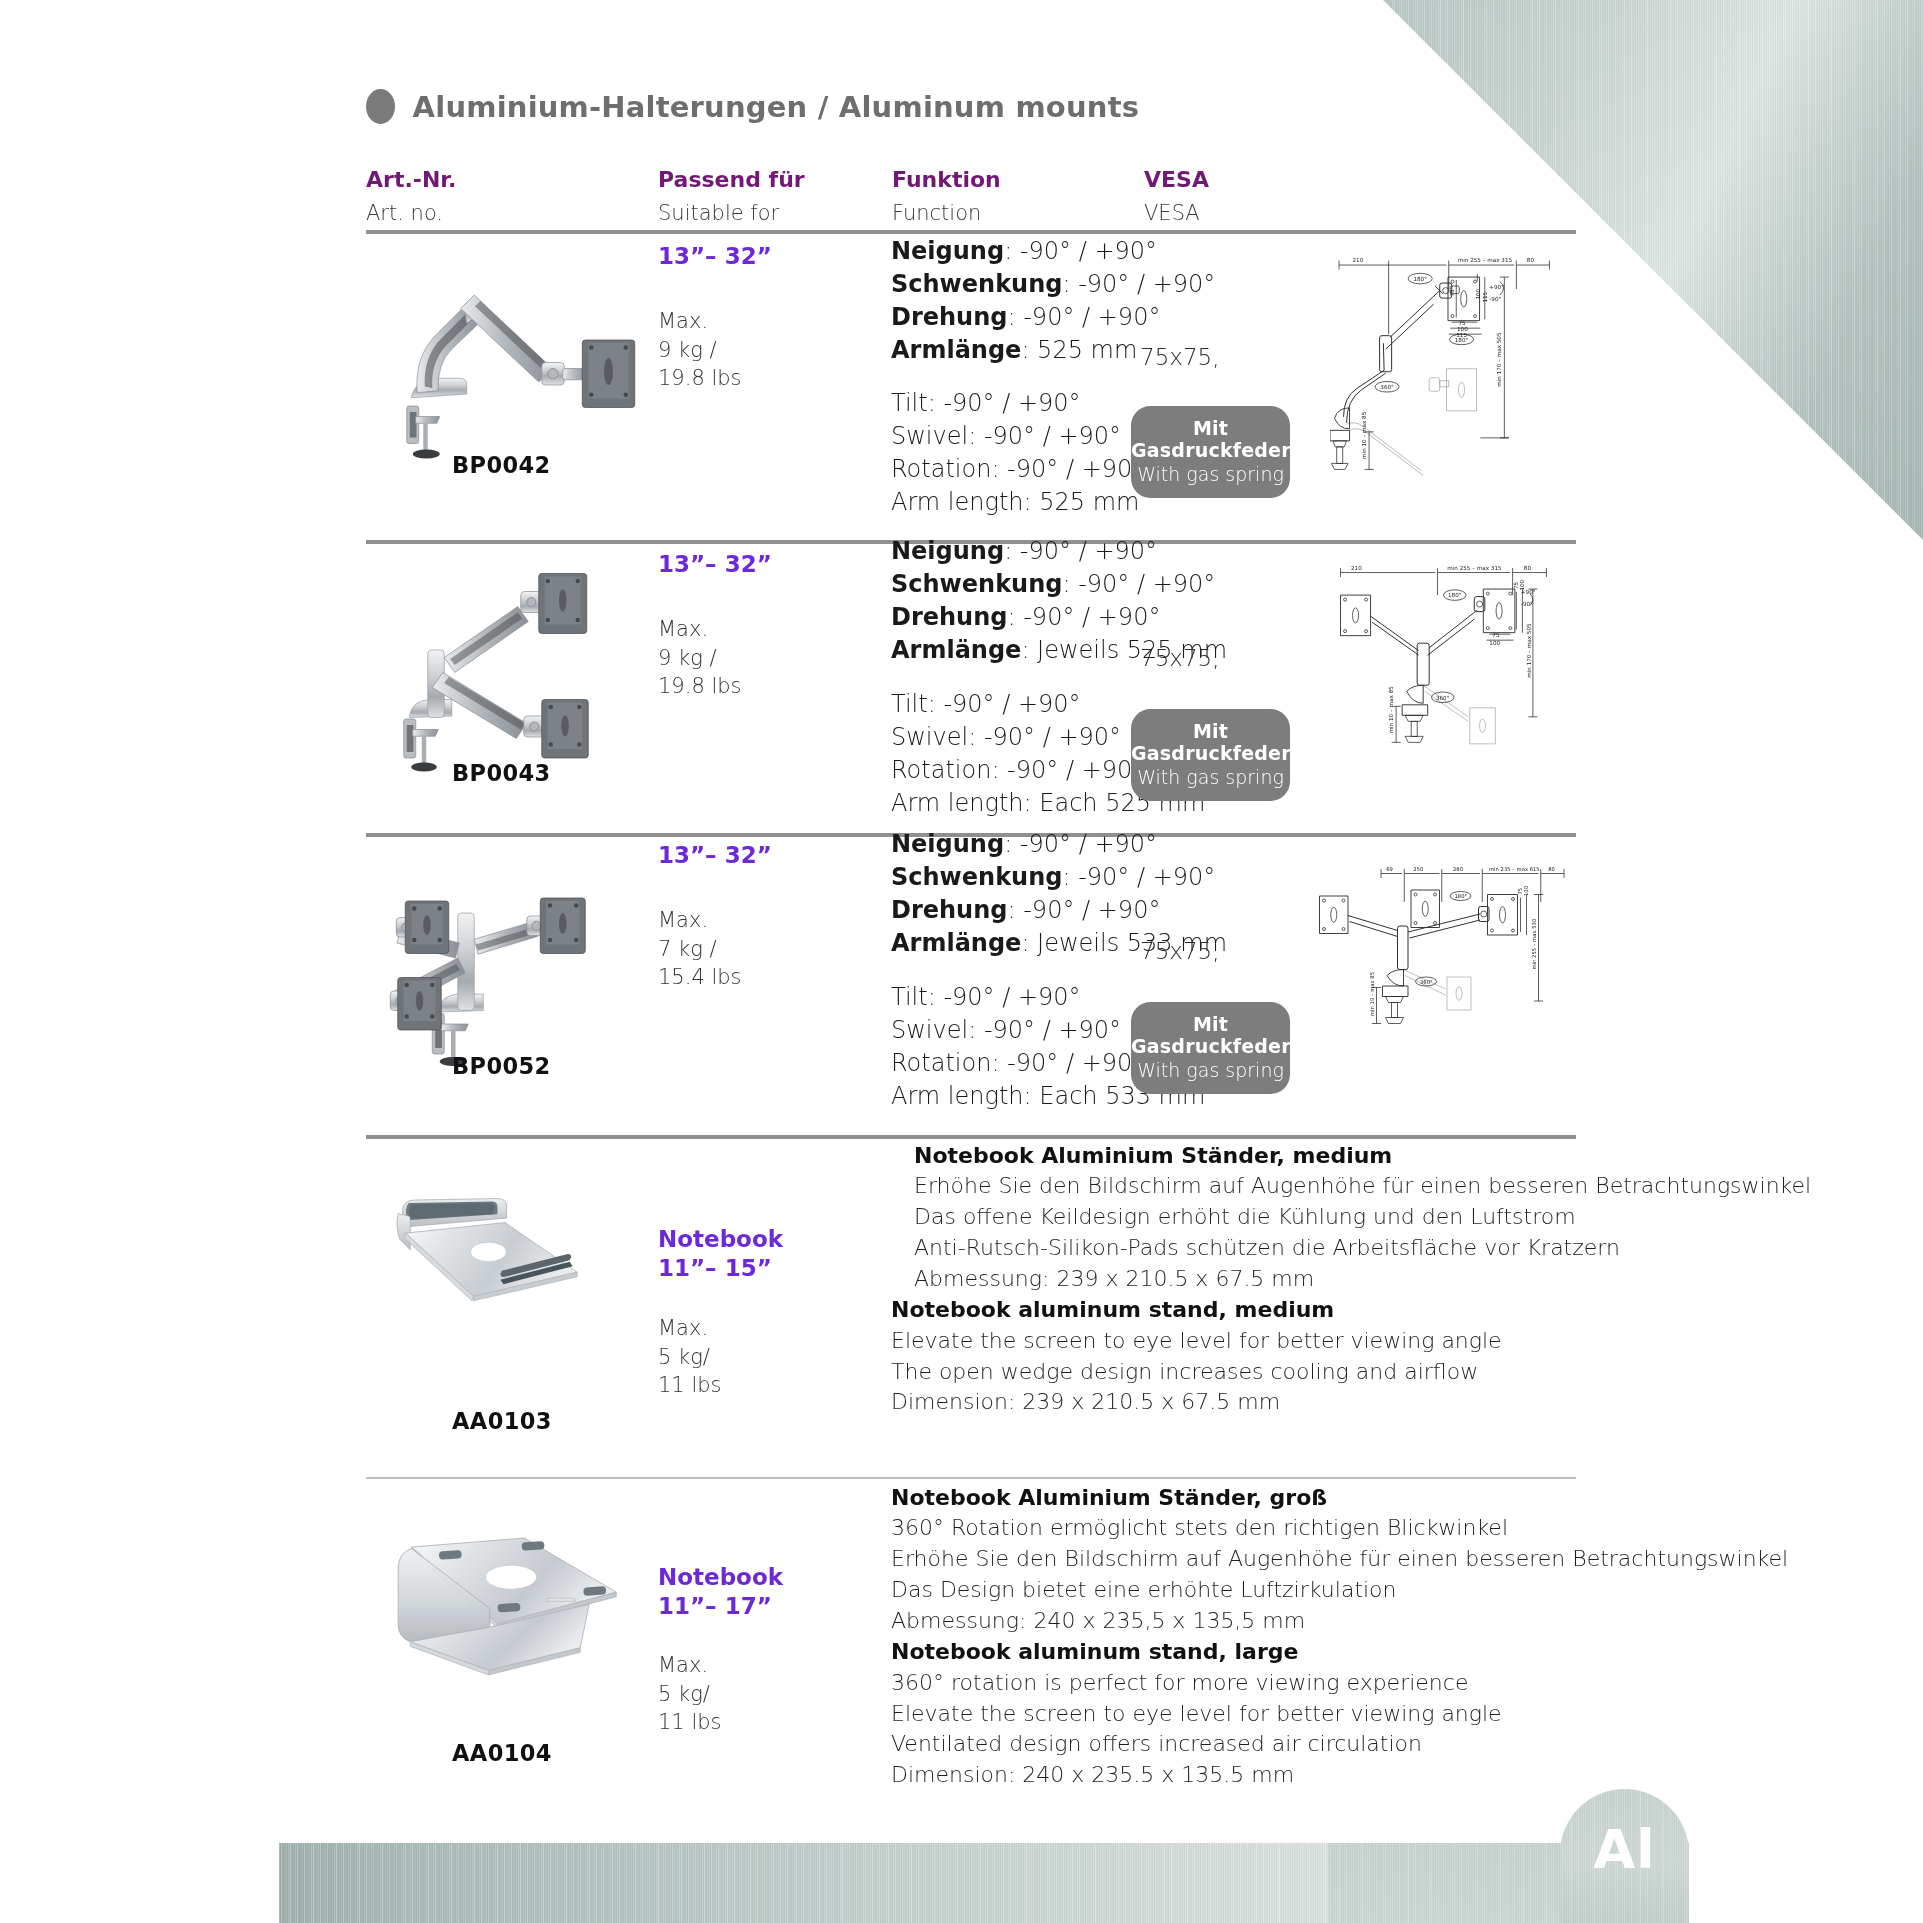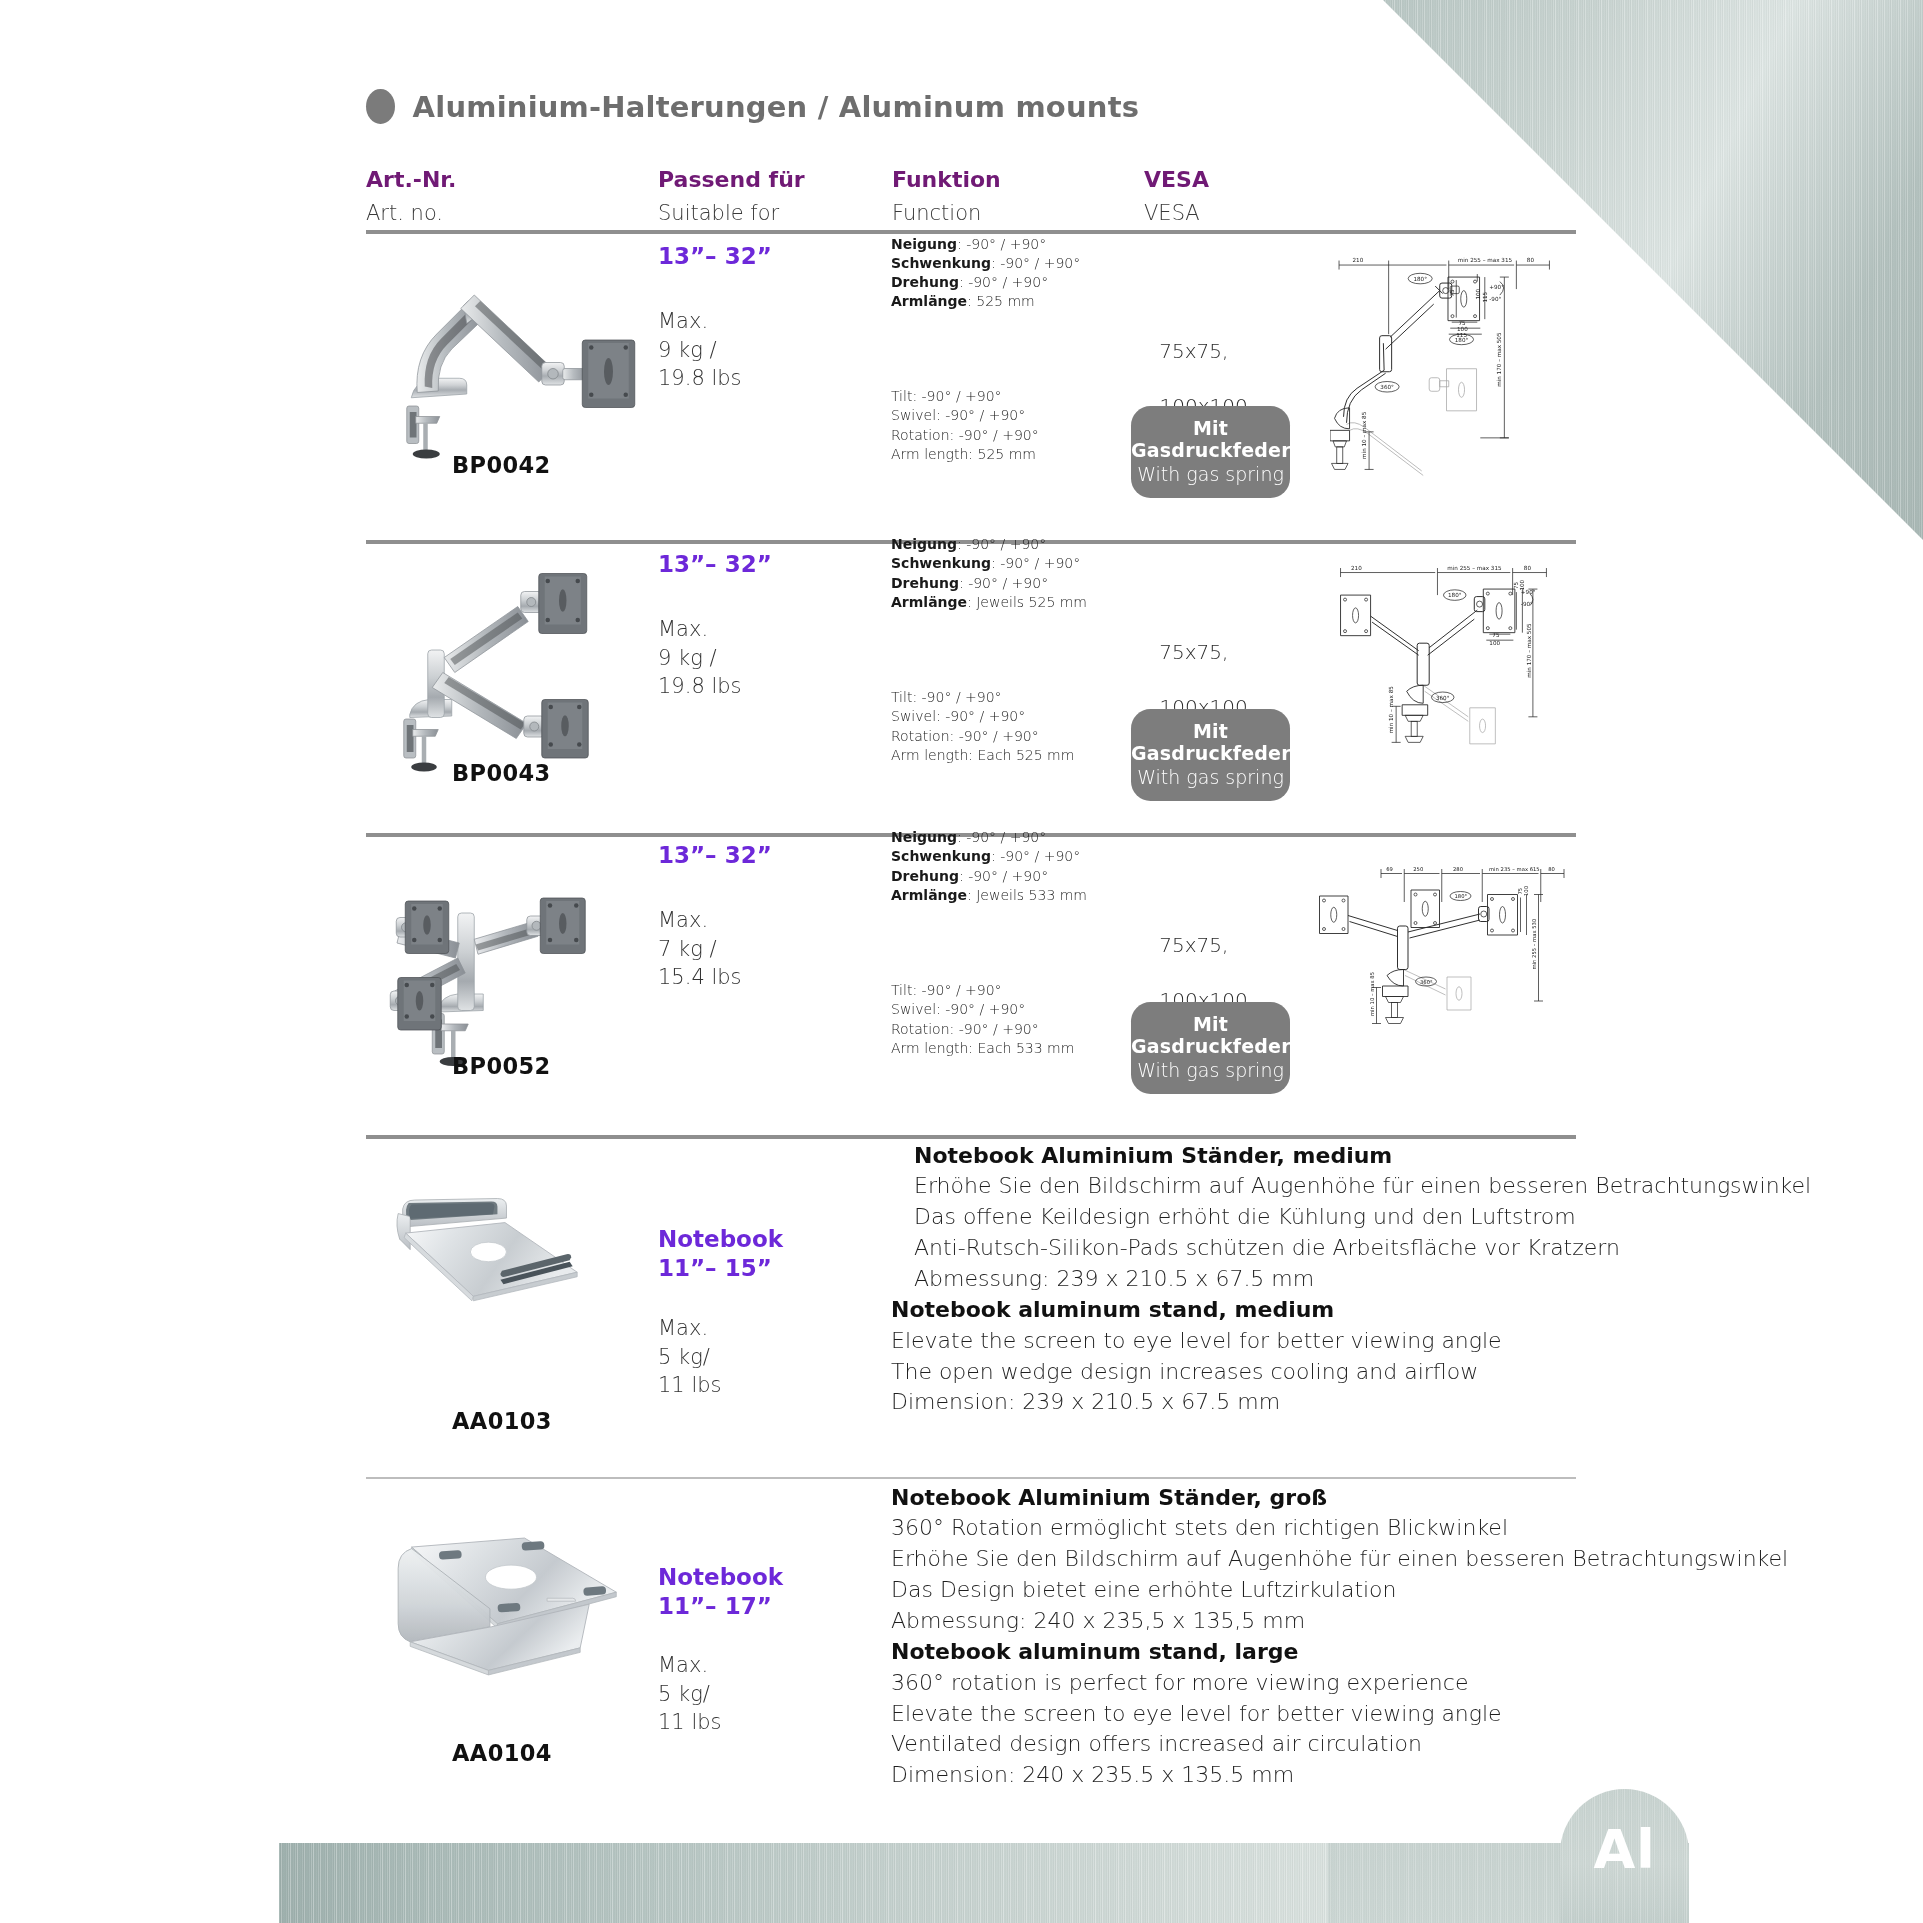--- a/index.html
+++ b/index.html
@@ -81,26 +81,26 @@
   .size {
     font-size:23px; font-weight:bold; color:#6d28d9; white-space:nowrap;
     font-family:"DejaVu Sans", sans-serif;
   }
   .size.two-line { line-height:1.28; }
   .maxload {
     font-size:21px; color:#333; line-height:1.36; white-space:pre-line;
     font-family:"DejaVu Sans", sans-serif; font-weight:300;
   }
   .func-line {
-    font-size:14px; color:#1a1a1a; line-height:1.38; white-space:nowrap;
+    font-size:24px; color:#1a1a1a; line-height:1.38; white-space:nowrap;
     font-family:"DejaVu Sans", sans-serif; font-weight:300;
   }
   .func-line b { font-weight:bold; }
   .vesa {
-    font-size:20px; color:#2a2a2a; line-height:1.38; text-align:center;
+    font-size:23px; color:#2a2a2a; line-height:1.38; text-align:left;
     white-space:pre-line; font-family:"DejaVu Sans", sans-serif; font-weight:300;
   }
   .vesa .indent { padding-left:19.5px; display:block; }
 
   .gas-badge {
     position:absolute;
     width:159px; padding:10.5px 0 13.5px 0;
     background:#7d7d7d; border-radius:19.5px;
     text-align:center; color:#fff;
     font-family:"DejaVu Sans", sans-serif;

